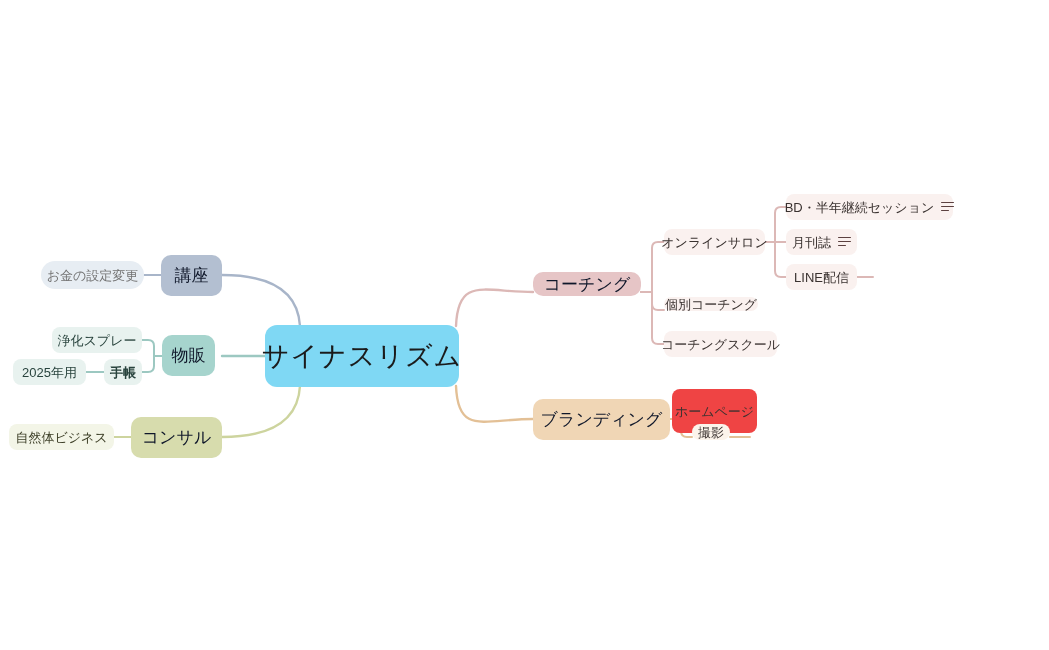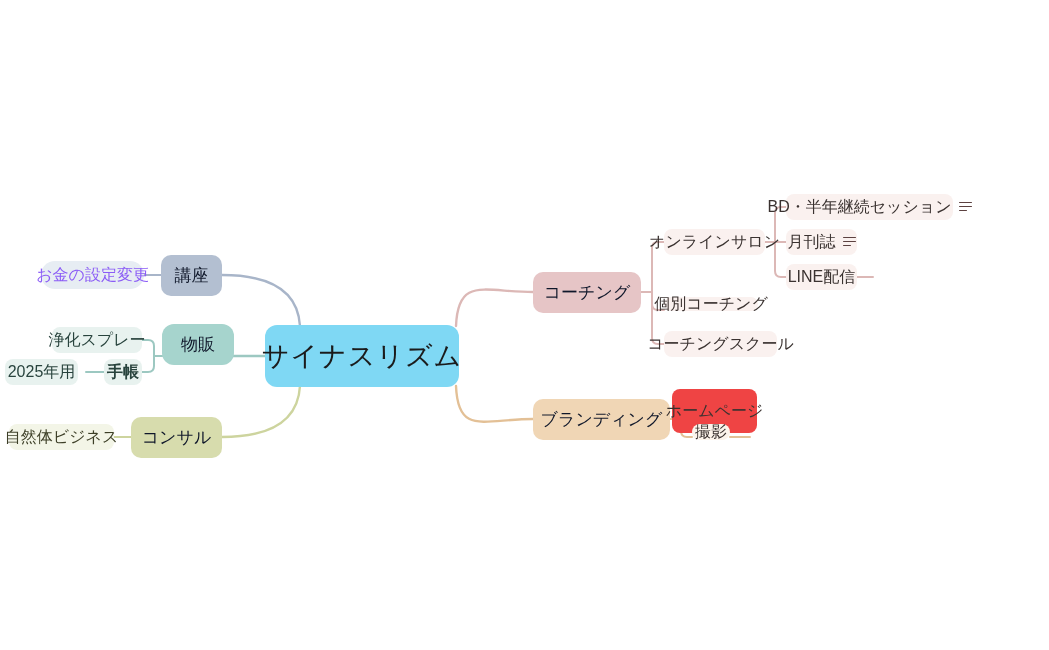--- a/index.html
+++ b/index.html
@@ -16,23 +16,23 @@
     line-height:1;
   }
   .node-root{
     border-radius:12px;color:#1b1b1b;font-size:27px;letter-spacing:1px;
     padding:0 18px;
   }
   .node-main{
     font-size:17px;color:#0f172a;border-radius:10px;padding:0 14px;
   }
   .node-leaf{
-    font-size:16px;color:#3a3230;border-radius:8px;padding:0 4px;
+    font-size:13px;color:#3a3230;border-radius:8px;padding:0 4px;
   }
-  .node-leaf.blue{color:#8b5cf6;border-radius:14px;}
+  .node-leaf.blue{color:#737373;border-radius:14px;}
   .node-leaf.green{color:#28433d;}
   .node-leaf.olive{color:#3d3f27;}
   .note-icon{display:inline-block;width:13px;height:11px;position:relative;flex:0 0 auto;}
   .note-icon i{position:absolute;left:0;height:1.6px;background:#5c4140;border-radius:1px;}
   .note-icon i:nth-child(1){top:0;width:13px;}
   .note-icon i:nth-child(2){top:4.2px;width:13px;}
   .note-icon i:nth-child(3){top:8.4px;width:8px;}
 </style>
 </head>
 <body>
@@ -77,41 +77,41 @@
     <span>サイナスリズム</span>
   </div>
 
   <div class="node node-main" style="left:161px;top:255px;width:61px;height:41px;background:#b3bfd1;">
     <span>講座</span>
   </div>
   <div class="node node-leaf blue" style="left:41px;top:261px;width:103px;height:28px;background:#e7edf3;">
     <span>お金の設定変更</span>
   </div>
 
-  <div class="node node-main" style="left:162px;top:324px;width:72px;height:41px;background:#a6d4cd;border-radius:12px;">
+  <div class="node node-main" style="left:162px;top:335px;width:53px;height:41px;background:#a6d4cd;">
     <span>物販</span>
   </div>
   <div class="node node-leaf green" style="left:52px;top:327px;width:90px;height:26px;background:#e8f2ef;">
     <span>浄化スプレー</span>
   </div>
   <div class="node node-leaf green" style="left:104px;top:359px;width:38px;height:26px;background:#e8f2ef;font-weight:bold;">
     <span>手帳</span>
   </div>
-  <div class="node node-leaf green" style="left:5px;top:359px;width:73px;height:26px;background:#e8f2ef;">
+  <div class="node node-leaf green" style="left:13px;top:359px;width:73px;height:26px;background:#e8f2ef;">
     <span>2025年用</span>
   </div>
 
   <div class="node node-main" style="left:131px;top:417px;width:91px;height:41px;background:#d7dcad;">
     <span>コンサル</span>
   </div>
   <div class="node node-leaf olive" style="left:9px;top:424px;width:105px;height:26px;background:#f3f5e7;">
     <span>自然体ビジネス</span>
   </div>
 
-  <div class="node node-main" style="left:533px;top:272px;width:108px;height:41px;background:#e6c5c6;">
+  <div class="node node-main" style="left:533px;top:272px;width:108px;height:24px;background:#e6c5c6;">
     <span>コーチング</span>
   </div>
   <div class="node node-leaf" style="left:664px;top:229px;width:101px;height:26px;background:#faf1ef;">
     <span>オンラインサロン</span>
   </div>
   <div class="node node-leaf" style="left:786px;top:194px;width:167px;height:26px;background:#faf1ef;">
     <span>BD・半年継続セッション</span>
     <span class="note-icon">
         <i></i>
         <i></i>

